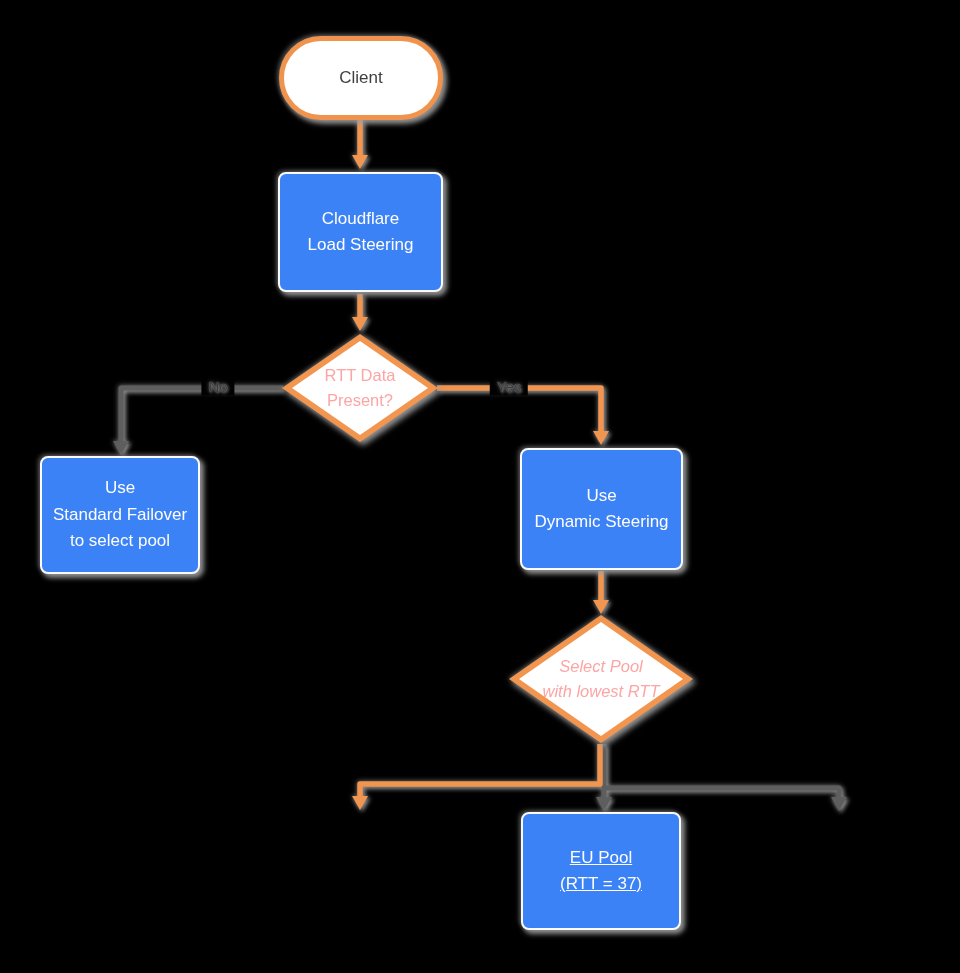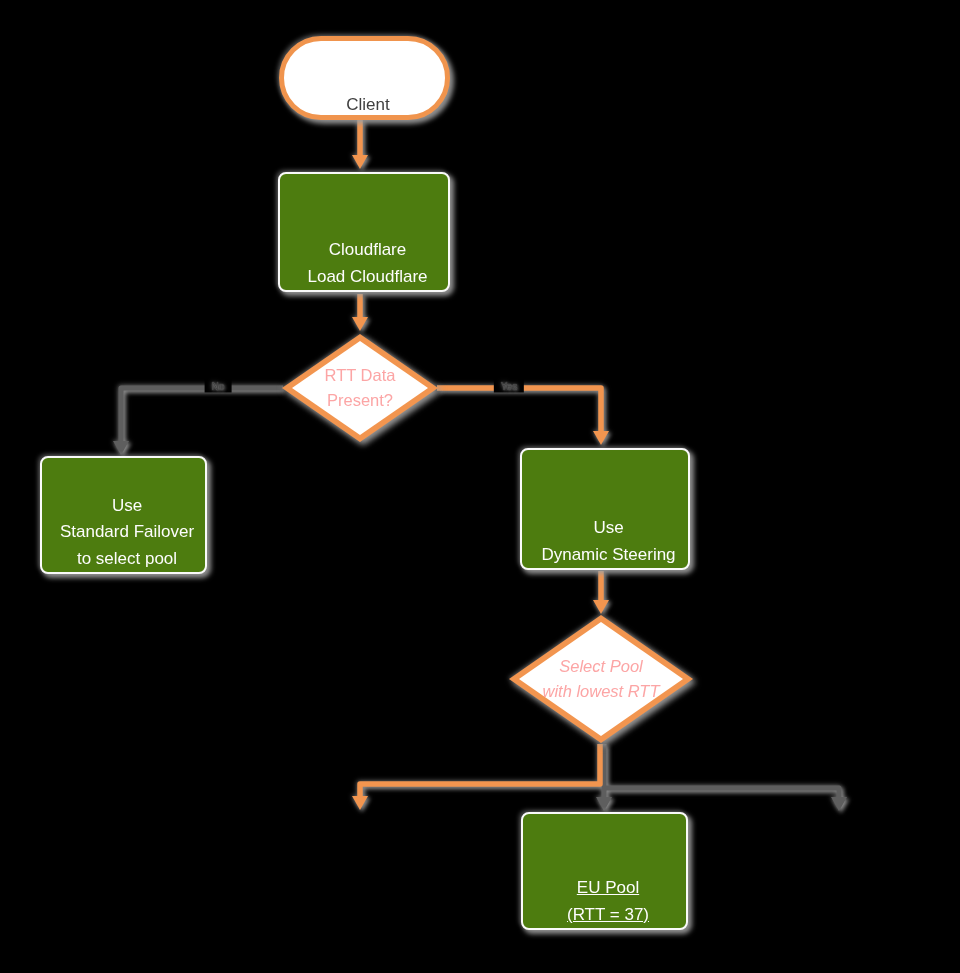--- a/index.html
+++ b/index.html
@@ -10,34 +10,33 @@
     background: #000000;
     overflow: hidden;
     font-family: "Liberation Sans", sans-serif;
   }
   svg.connectors {
     position: absolute; left: 0; top: 0; z-index: 1;
     filter: drop-shadow(2px 2px 2px rgba(158,158,158,0.85)) drop-shadow(-1px -1px 2px rgba(158,158,158,0.45));
   }
   .node {
     position: absolute; z-index: 2;
-    display: flex; align-items: flex-end; justify-content: center;
+    display: flex; align-items: center; justify-content: center;
     text-align: center;
-    padding-left: 7px;
   }
   .stadium {
     background: #ffffff;
     border: 5px solid #F0944D;
     border-radius: 46px;
     color: #3F3F3F;
     font-size: 17px;
     box-shadow: 3px 3px 5px 1px rgba(158,158,158,0.9), -2px -2px 4px rgba(158,158,158,0.45);
   }
   .rect-node {
-    background: #4d7c0f;
+    background: #3b82f6;
     border: 2px solid #FAFAFA;
     border-radius: 8px;
     color: #FDFDFD;
     font-size: 17px;
     line-height: 1.55;
     box-shadow: 3px 3px 5px 1px rgba(158,158,158,0.9), -2px -2px 4px rgba(158,158,158,0.45);
   }
   .diamond-wrap {
     position: absolute; z-index: 2;
     filter: drop-shadow(3px 3px 3px rgba(158,158,158,0.9)) drop-shadow(-1px -1px 2px rgba(158,158,158,0.5));
@@ -60,21 +59,21 @@
     color: #fca5a5; font-size: 16.5px; line-height: 1.5;
   }
   .line { display: block; }
   .bold { font-weight: 700; }
   .edge-label {
     position: absolute; z-index: 3;
     transform: translate(-50%, -50%);
     background: #000000;
     padding: 1px 7px;
     color: #3D3D3D;
-    font-size: 10px;
+    font-size: 15px;
     text-shadow: 0 0 4px rgba(160,160,160,0.95), 0 0 1px rgba(150,150,150,0.85), 1px 1px 3px rgba(150,150,150,0.8);
   }
 </style>
 </head>
 <body>
 
 <div class="stage">
 
   <svg class="connectors" width="960" height="973" viewBox="0 0 960 973">
 
@@ -105,21 +104,21 @@
     </g>
   </svg>
 
   <div class="node stadium" style="left:279px; top:36px; width:154px; height:74px;">
     <span>Client</span>
   </div>
 
   <div class="node rect-node" style="left:278px; top:172px; width:161px; height:116px;">
     <div>
       <span class="line">Cloudflare</span>
-      <span class="line">Load Cloudflare</span>
+      <span class="line">Load Steering</span>
     </div>
   </div>
 
   <div class="diamond-wrap" style="left:282px; top:334px; width:156px; height:108px;">
     <div class="diamond-border"></div>
     <div class="diamond-fill"></div>
     <div class="diamond-label">
       <span class="line">RTT Data</span>
       <span class="line">Present?</span>
     </div>

